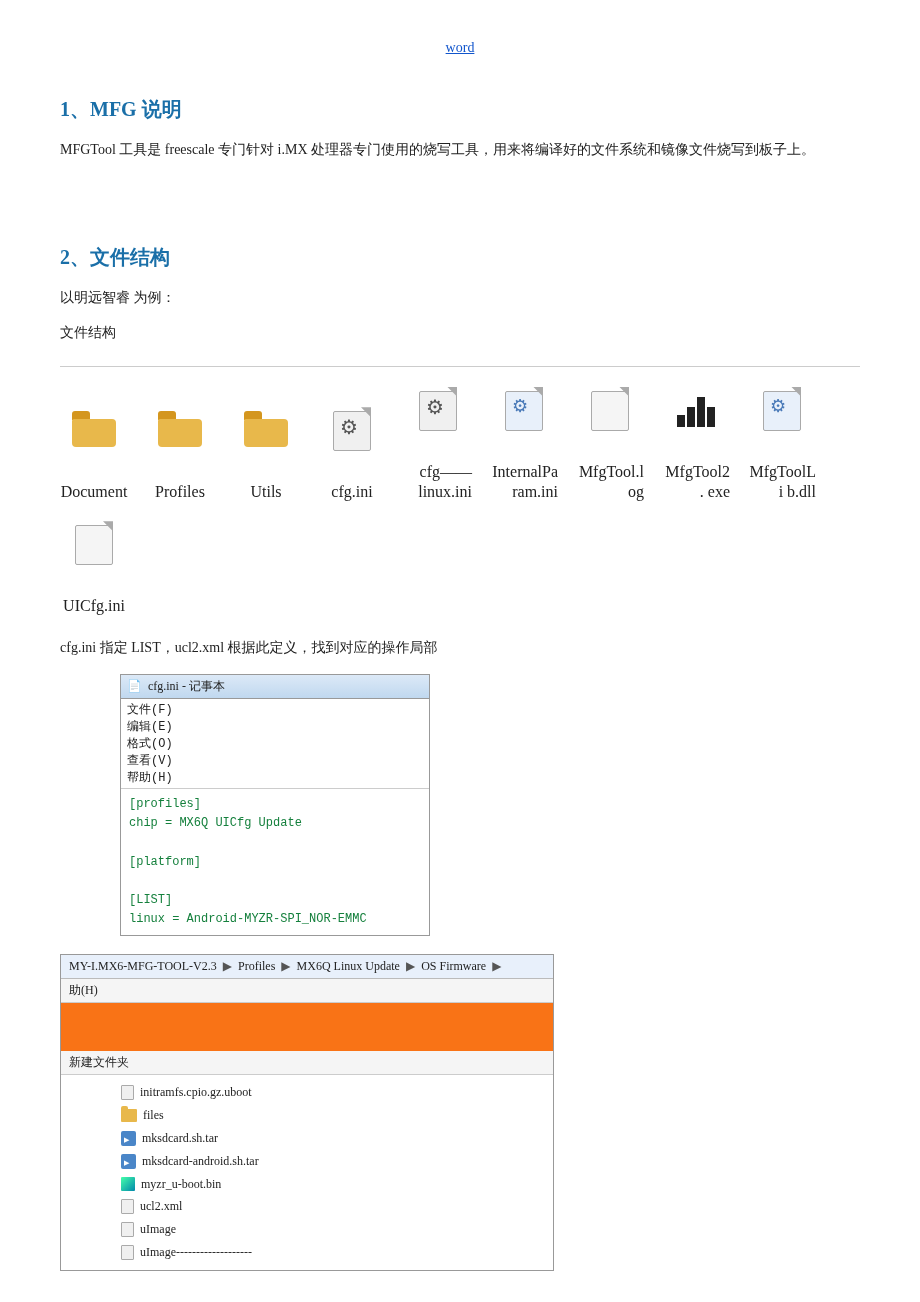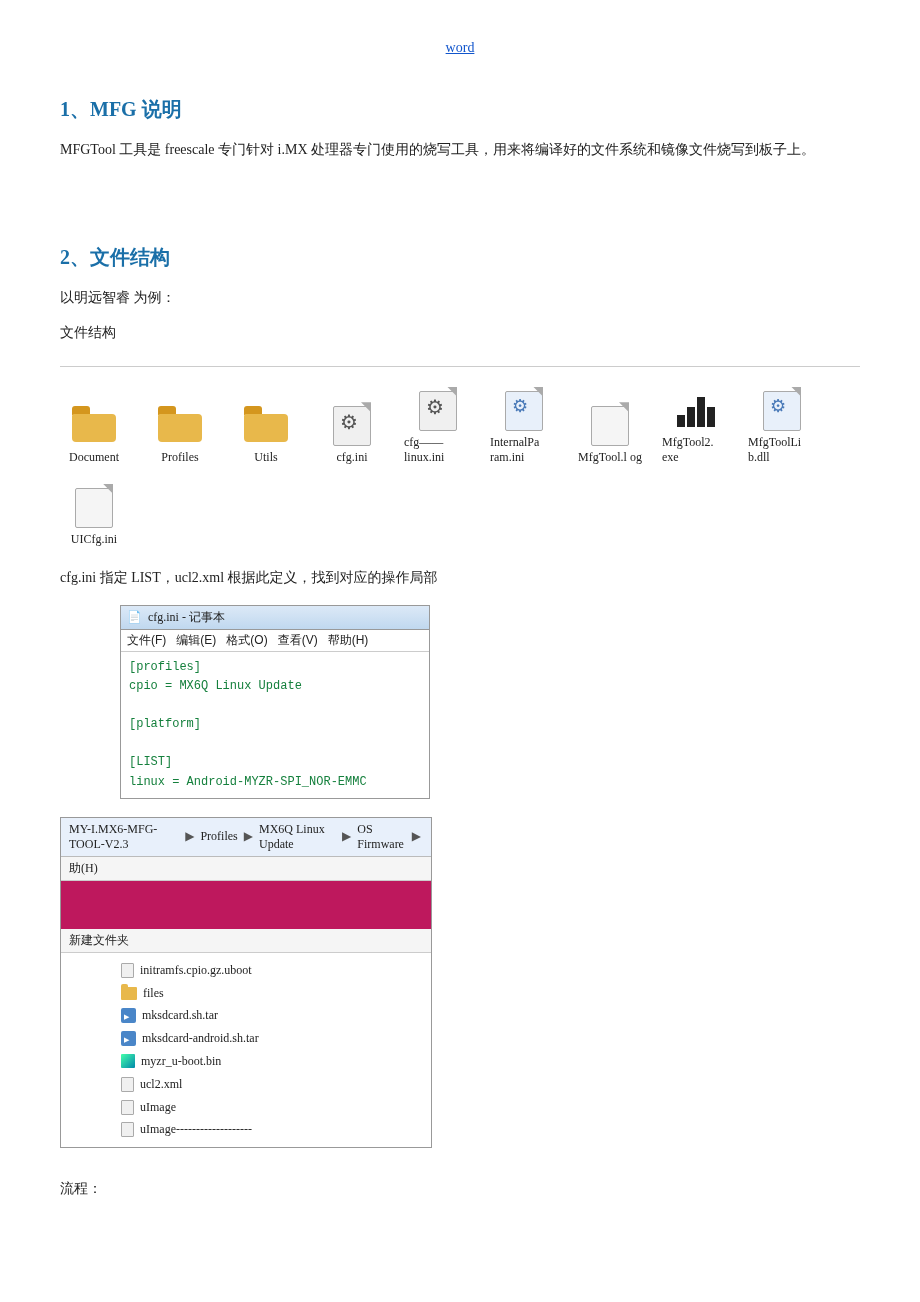--- a/index.html
+++ b/index.html
@@ -53,25 +53,26 @@
     }
     .file-icon-item .icon-img {
       width: 44px;
       height: 44px;
       margin-bottom: 4px;
       display: flex;
       align-items: center;
       justify-content: center;
     }
     .file-icon-item .icon-label {
-      font-size: 12px;
-      text-align: left;
+      font-size: 16px;
+      text-align: right;
       color: #222;
       line-height: 1.3;
       word-break: break-word;
+      margin-top: 27px;
     }
     
     .folder-icon {
       position: relative;
       width: 44px;
       height: 36px;
     }
     .folder-body {
       position: absolute;
       bottom: 0;
@@ -105,35 +106,35 @@
       font-size: 12px;
       font-family: "SimSun", serif;
       display: flex;
       align-items: center;
       gap: 6px;
       border-bottom: 1px solid #999;
     }
     .notepad-menubar {
       padding: 2px 6px;
       font-size: 12px;
-      font-family: Liberation Sans, sans-serif;
+      font-family: Liberation Mono, monospace;
       border-bottom: 1px solid #ccc;
       display: flex;
-      gap: 10px;
+      flex-direction: column;
     }
     .notepad-content {
       padding: 6px 8px;
       line-height: 1.6;
       color: #15803d;
     }
     
     .explorer-box {
       border: 1px solid #999;
-      background: #be185d;
-      width: 372px;
+      background: #f97316;
+      width: 494px;
       margin: 18px 0 18px 0px;
       font-size: 12px;
       font-family: "SimSun", serif;
     }
     .explorer-address {
       background: #e8f0fb;
       padding: 4px 8px;
       font-size: 12px;
       border-bottom: 1px solid #bbb;
       display: flex;
@@ -369,21 +370,21 @@
   </div>
   <div class="notepad-menubar">
     <span>文件(F)</span>
     <span>编辑(E)</span>
     <span>格式(O)</span>
     <span>查看(V)</span>
     <span>帮助(H)</span>
   </div>
   <div class="notepad-content">
     <div>[profiles]</div>
-    <div>cpio = MX6Q Linux Update</div>
+    <div>chip = MX6Q UICfg Update</div>
     <br>
     <div>[platform]</div>
     <br>
     <div>[LIST]</div>
     <div>linux = Android-MYZR-SPI_NOR-EMMC</div>
   </div>
 </div>
 
 
 <div class="explorer-box">

